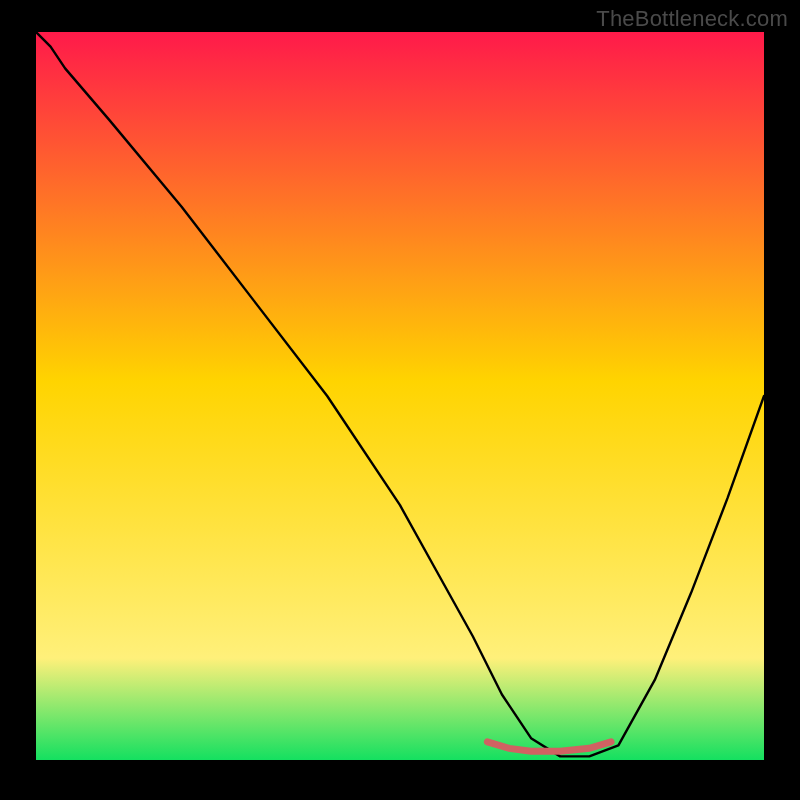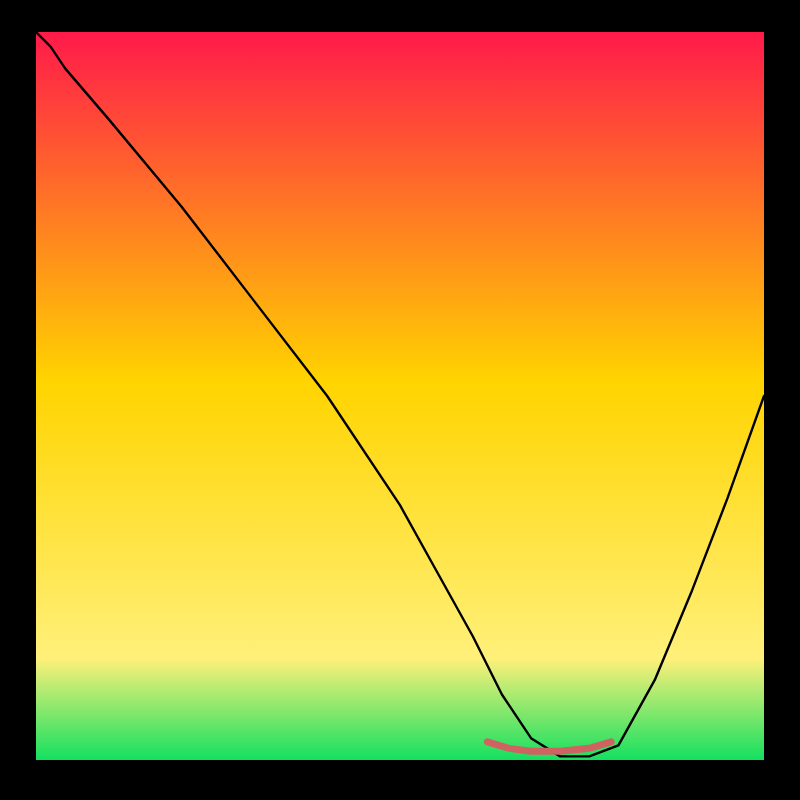--- a/index.html
+++ b/index.html
@@ -36,20 +36,21 @@
   }
   svg {
     display: block;
   }
 </style>
 </head>
 <body>
 
 <div class="frame">
 
+  <div class="watermark">TheBottleneck.com</div>
 
   <div class="plot-wrap">
     <svg id="chart-svg" width="728" height="728" viewBox="0 0 728 728">
       <defs>
         <linearGradient id="bg-grad" x1="0" y1="0" x2="0" y2="1">
           <stop id="g0" offset="0%" stop-color="#ff1a4a"></stop>
           <stop id="g1" offset="48%" stop-color="#ffd400"></stop>
           <stop id="g2" offset="86%" stop-color="#fff07a"></stop>
           <stop id="g3" offset="100%" stop-color="#14e060"></stop>
         </linearGradient>

